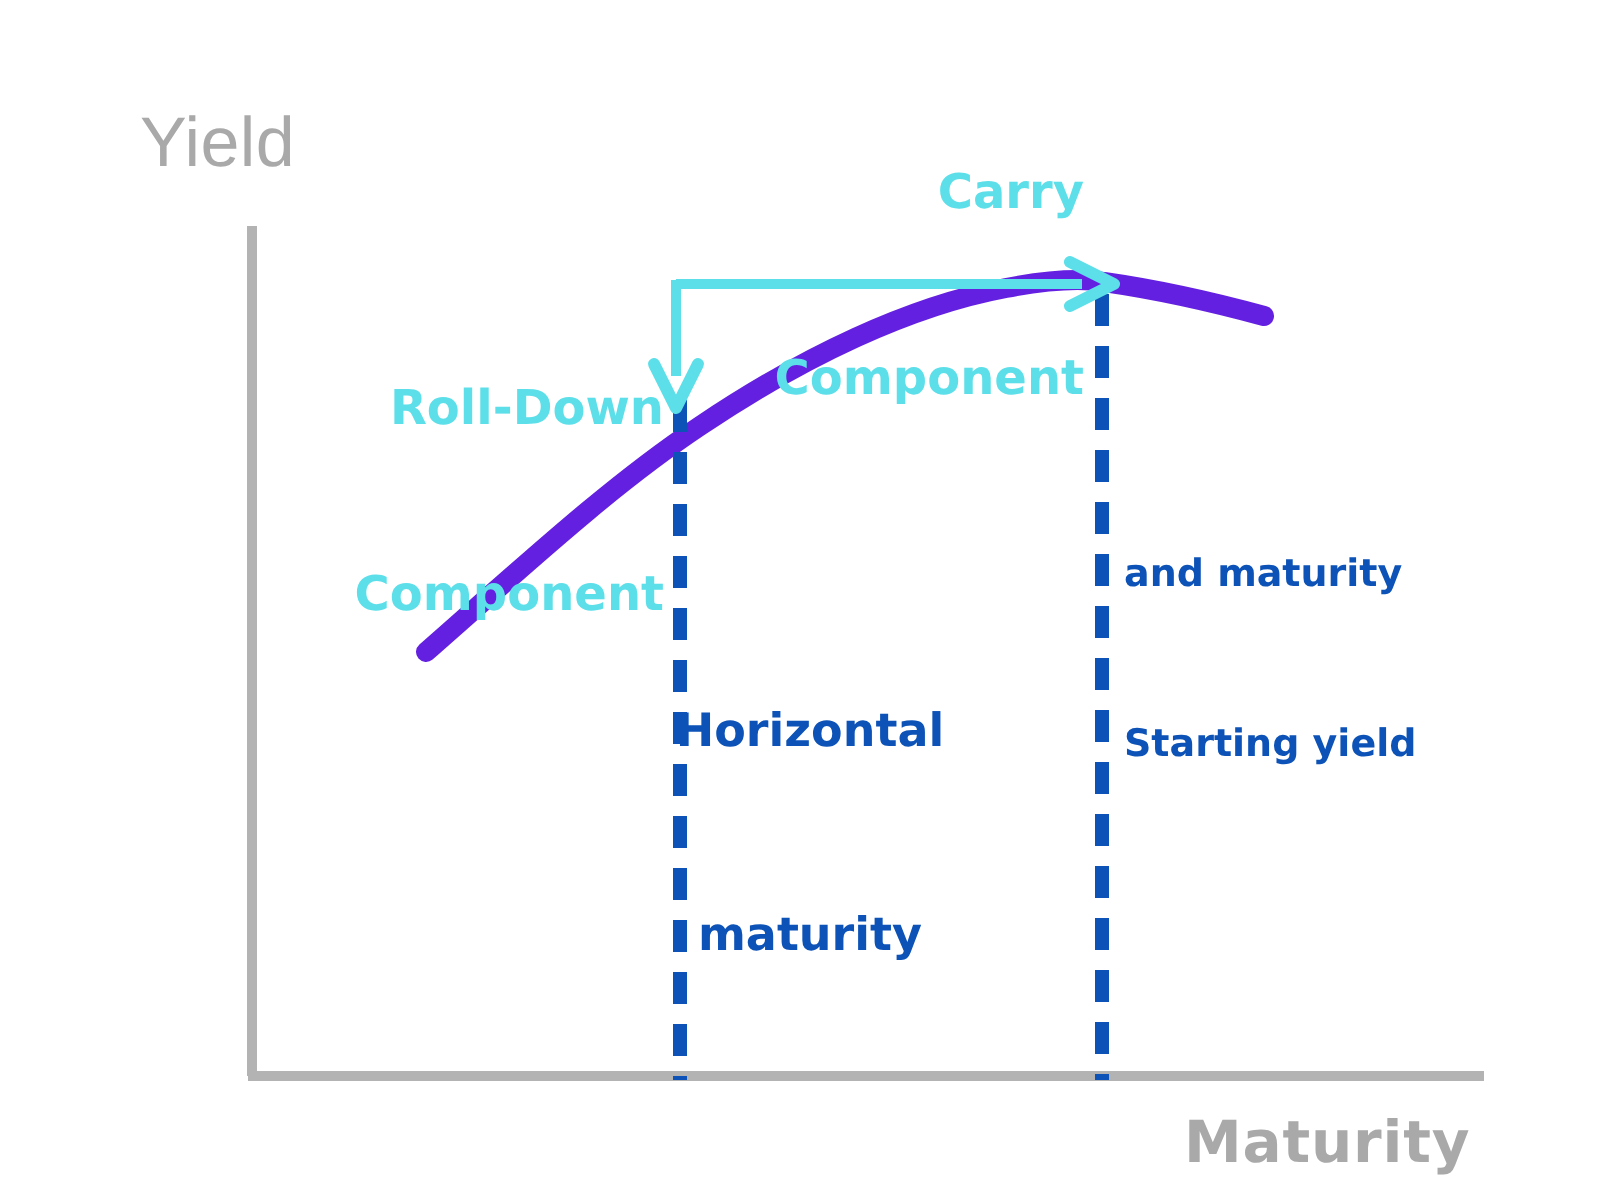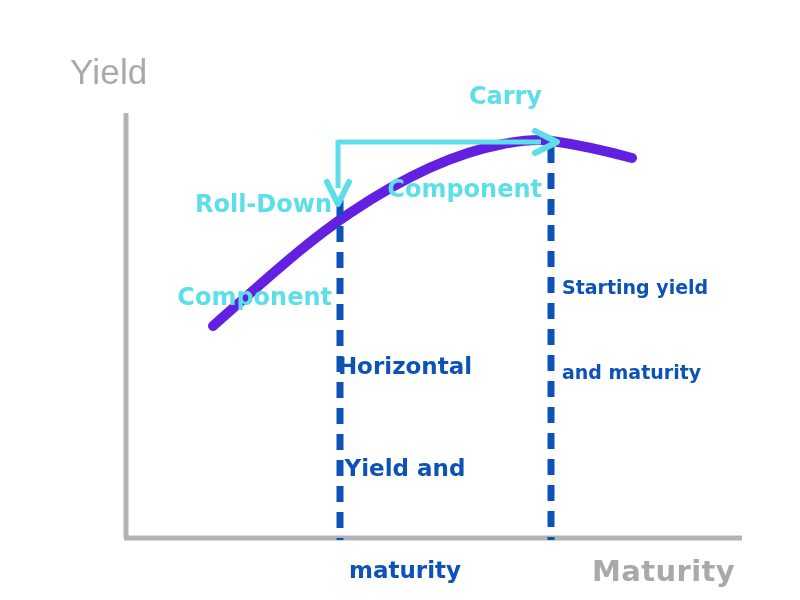--- a/index.html
+++ b/index.html
@@ -136,22 +136,21 @@
     <div>Component</div>
   </div>
 
   <div class="txt" id="rolldown-label">
     <div>Roll-Down</div>
     <div>Component</div>
   </div>
 
   <div class="txt" id="horizontal-point-label">
     <div>Horizontal</div>
-    <div>Yield and</div>
     <div>maturity</div>
   </div>
 
   <div class="txt" id="starting-point-label">
+    <div>and maturity</div>
     <div>Starting yield</div>
-    <div>and maturity</div>
   </div>
 
 </div>
 
 </body></html>

